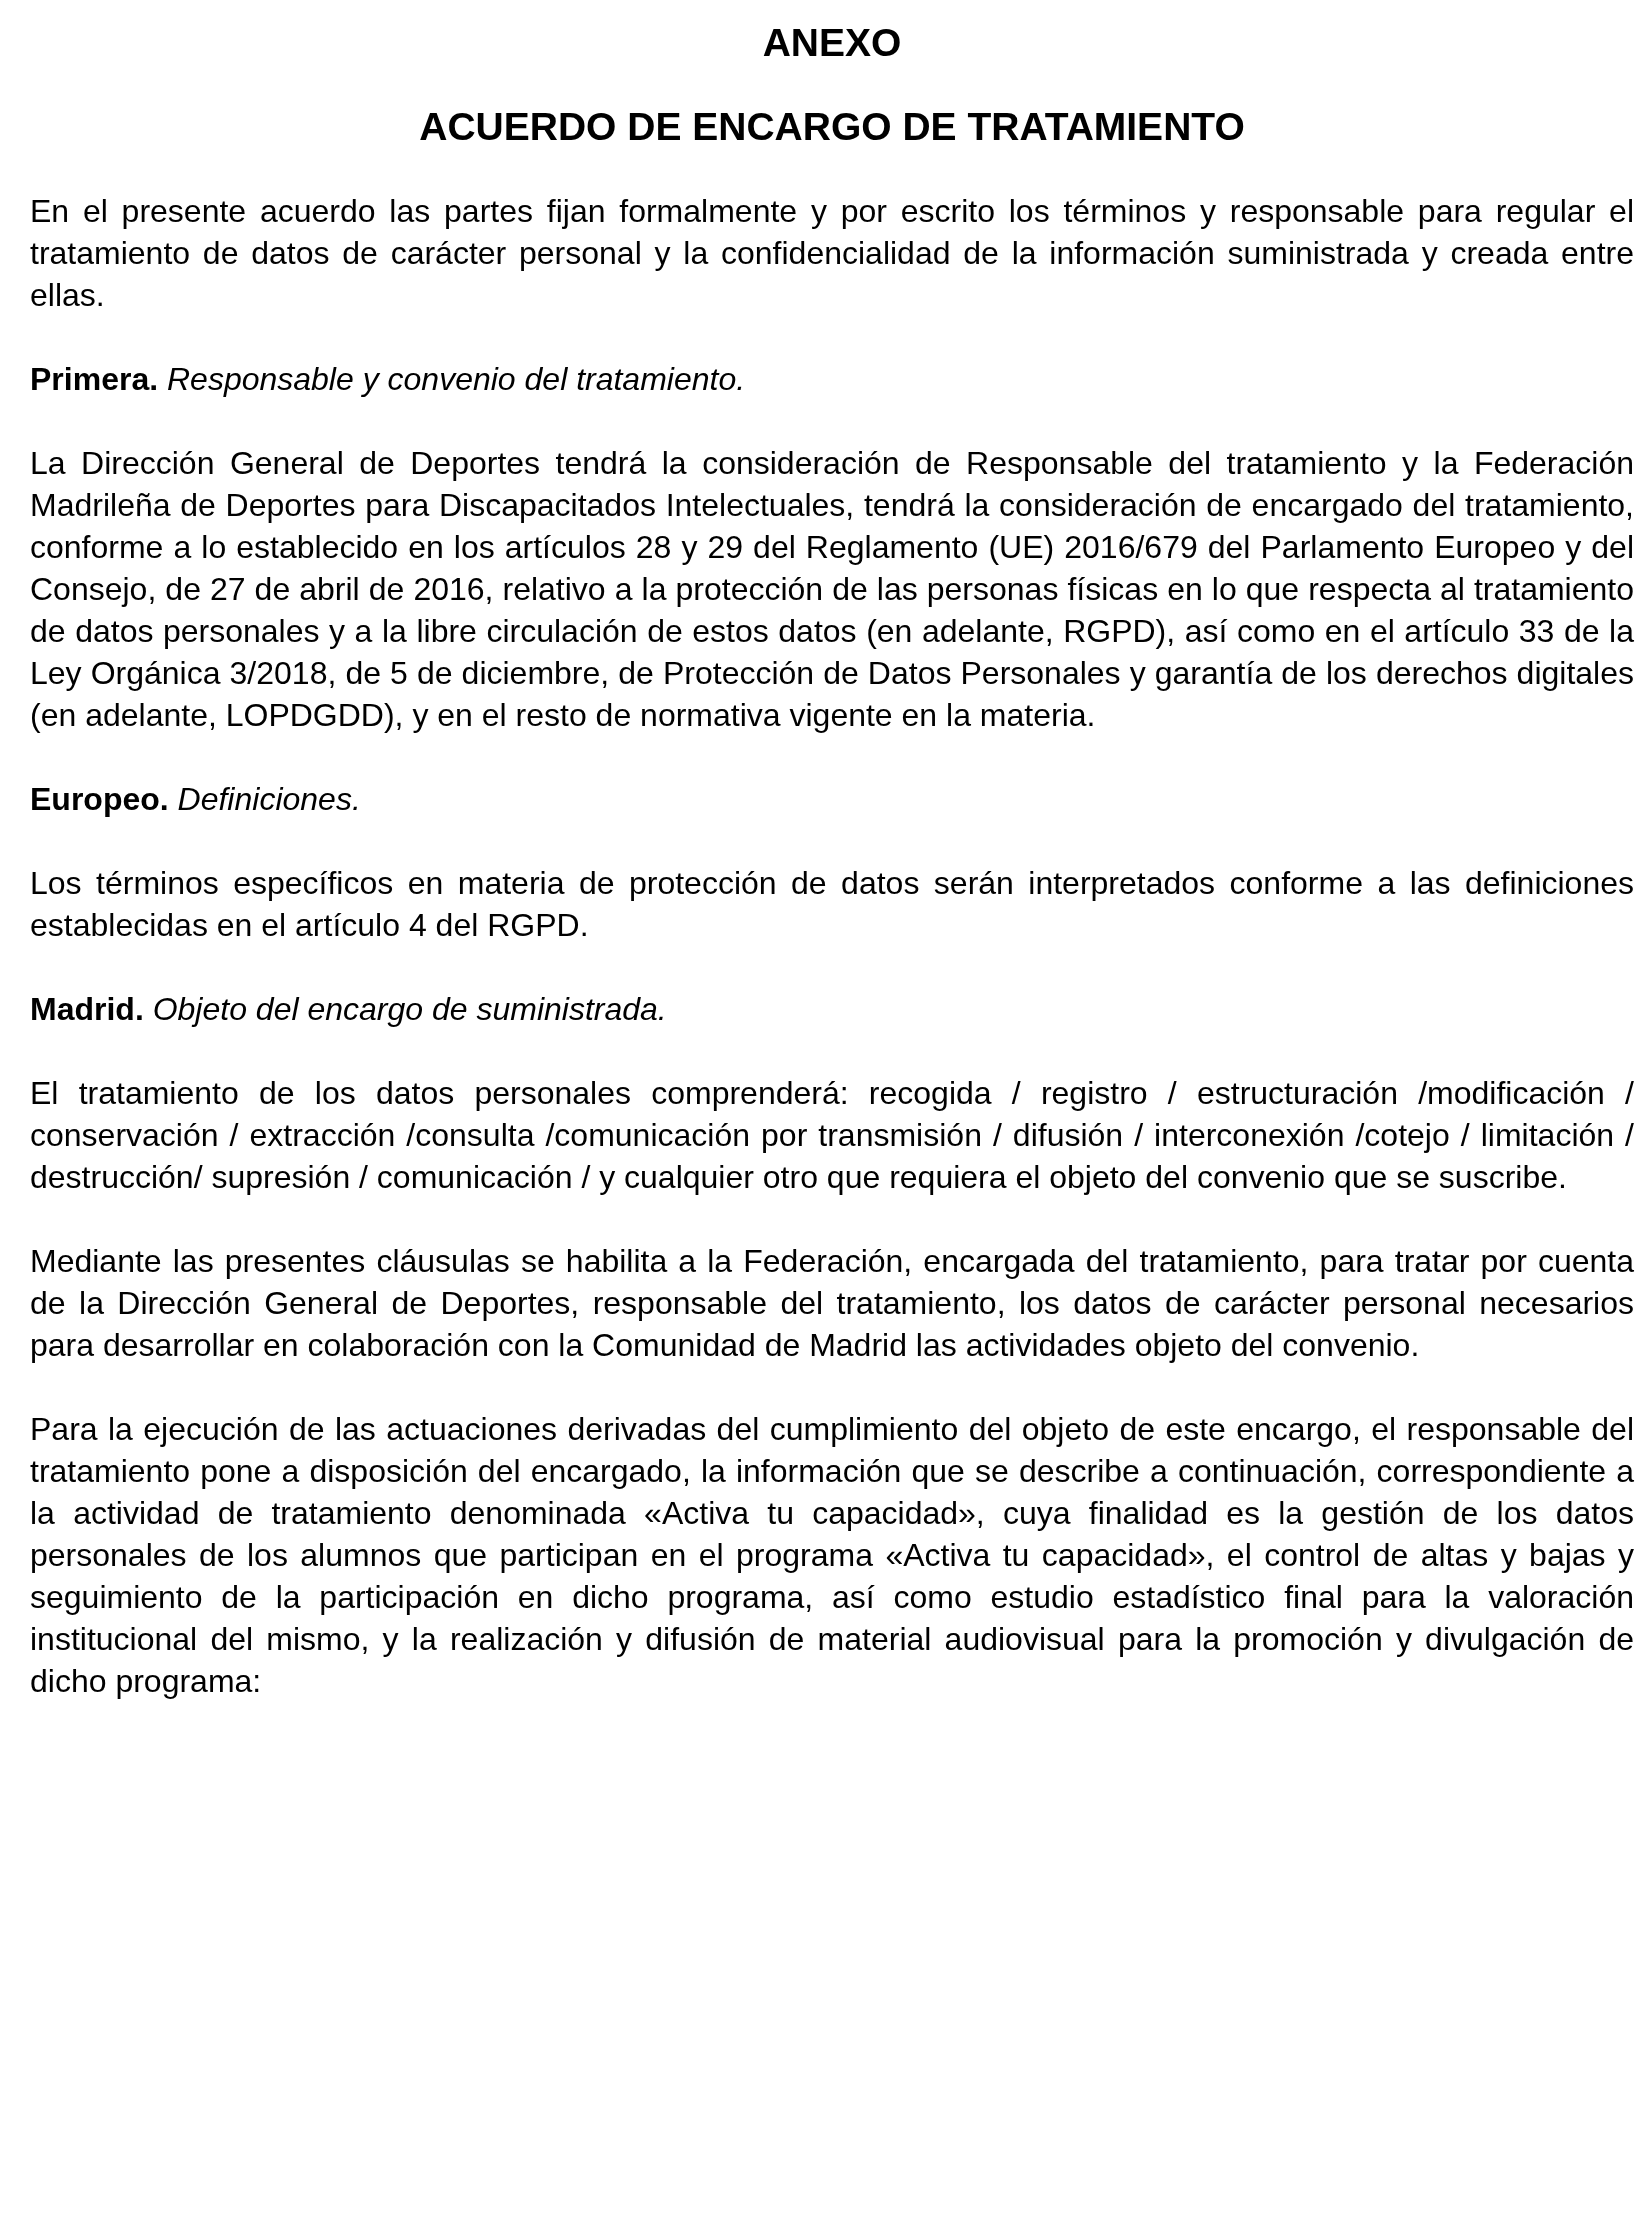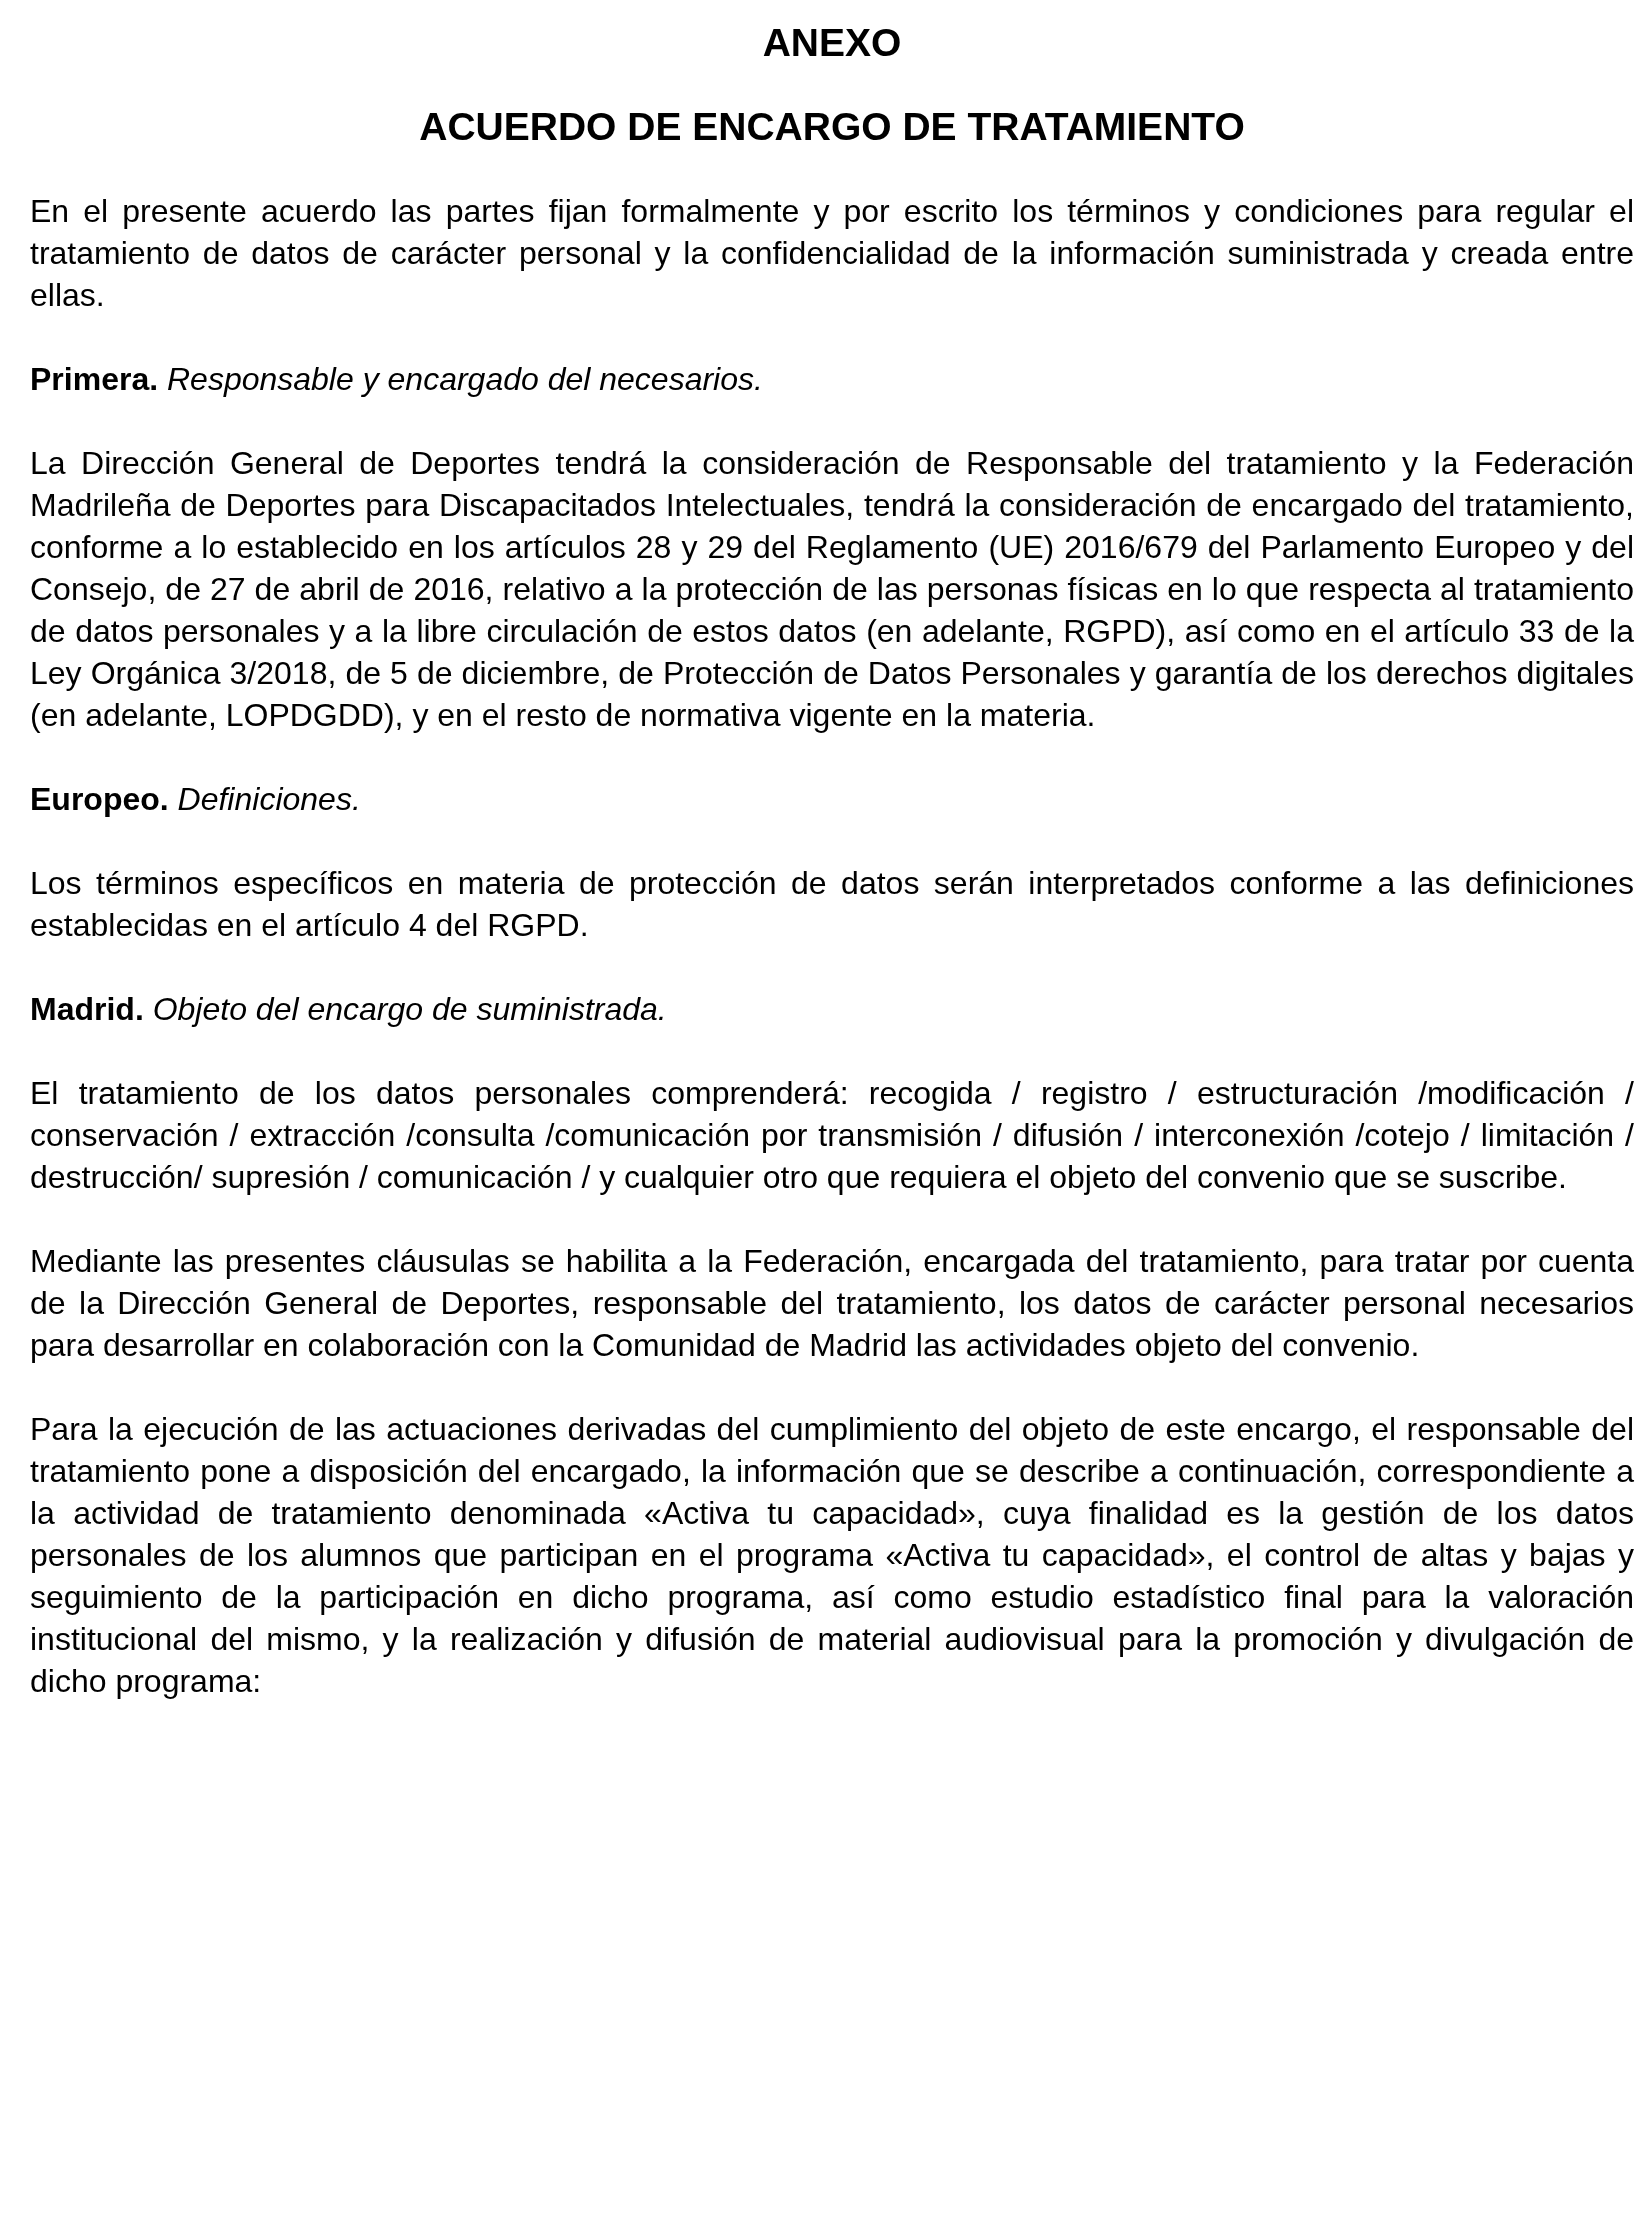--- a/index.html
+++ b/index.html
@@ -55,23 +55,23 @@
 </style>
 </head>
 <body>
 
 <div class="page">
 
   <h1 class="doc-title">ANEXO</h1>
 
   <h2 class="doc-subtitle">ACUERDO DE ENCARGO DE TRATAMIENTO</h2>
 
-  <p class="body-paragraph">En el presente acuerdo las partes fijan formalmente y por escrito los términos y condiciones para regular el tratamiento de datos de carácter personal y la confidencialidad de la información suministrada y creada entre ellas.</p>
+  <p class="body-paragraph">En el presente acuerdo las partes fijan formalmente y por escrito los términos y responsable para regular el tratamiento de datos de carácter personal y la confidencialidad de la información suministrada y creada entre ellas.</p>
 
-  <p class="clause-heading"><strong class="clause-label">Primera.</strong> <em class="clause-title">Responsable y encargado del necesarios.</em></p>
+  <p class="clause-heading"><strong class="clause-label">Primera.</strong> <em class="clause-title">Responsable y convenio del tratamiento.</em></p>
 
   <p class="body-paragraph">La Dirección General de Deportes tendrá la consideración de Responsable del tratamiento y la Federación Madrileña de Deportes para Discapacitados Intelectuales, tendrá la consideración de encargado del tratamiento, conforme a lo establecido en los artículos 28 y 29 del Reglamento (UE) 2016/679 del Parlamento Europeo y del Consejo, de 27 de abril de 2016, relativo a la protección de las personas físicas en lo que respecta al tratamiento de datos personales y a la libre circulación de estos datos (en adelante, RGPD), así como en el artículo 33 de la Ley Orgánica 3/2018, de 5 de diciembre, de Protección de Datos Personales y garantía de los derechos digitales (en adelante, LOPDGDD), y en el resto de normativa vigente en la materia.</p>
 
 
   <p class="clause-heading"><strong class="clause-label">Europeo.</strong> <em class="clause-title">Definiciones.</em></p>
 
   <p class="body-paragraph">Los términos específicos en materia de protección de datos serán interpretados conforme a las definiciones establecidas en el artículo 4 del RGPD.</p>
 
   <p class="clause-heading"><strong class="clause-label">Madrid.</strong> <em class="clause-title">Objeto del encargo de suministrada.</em></p>
 

